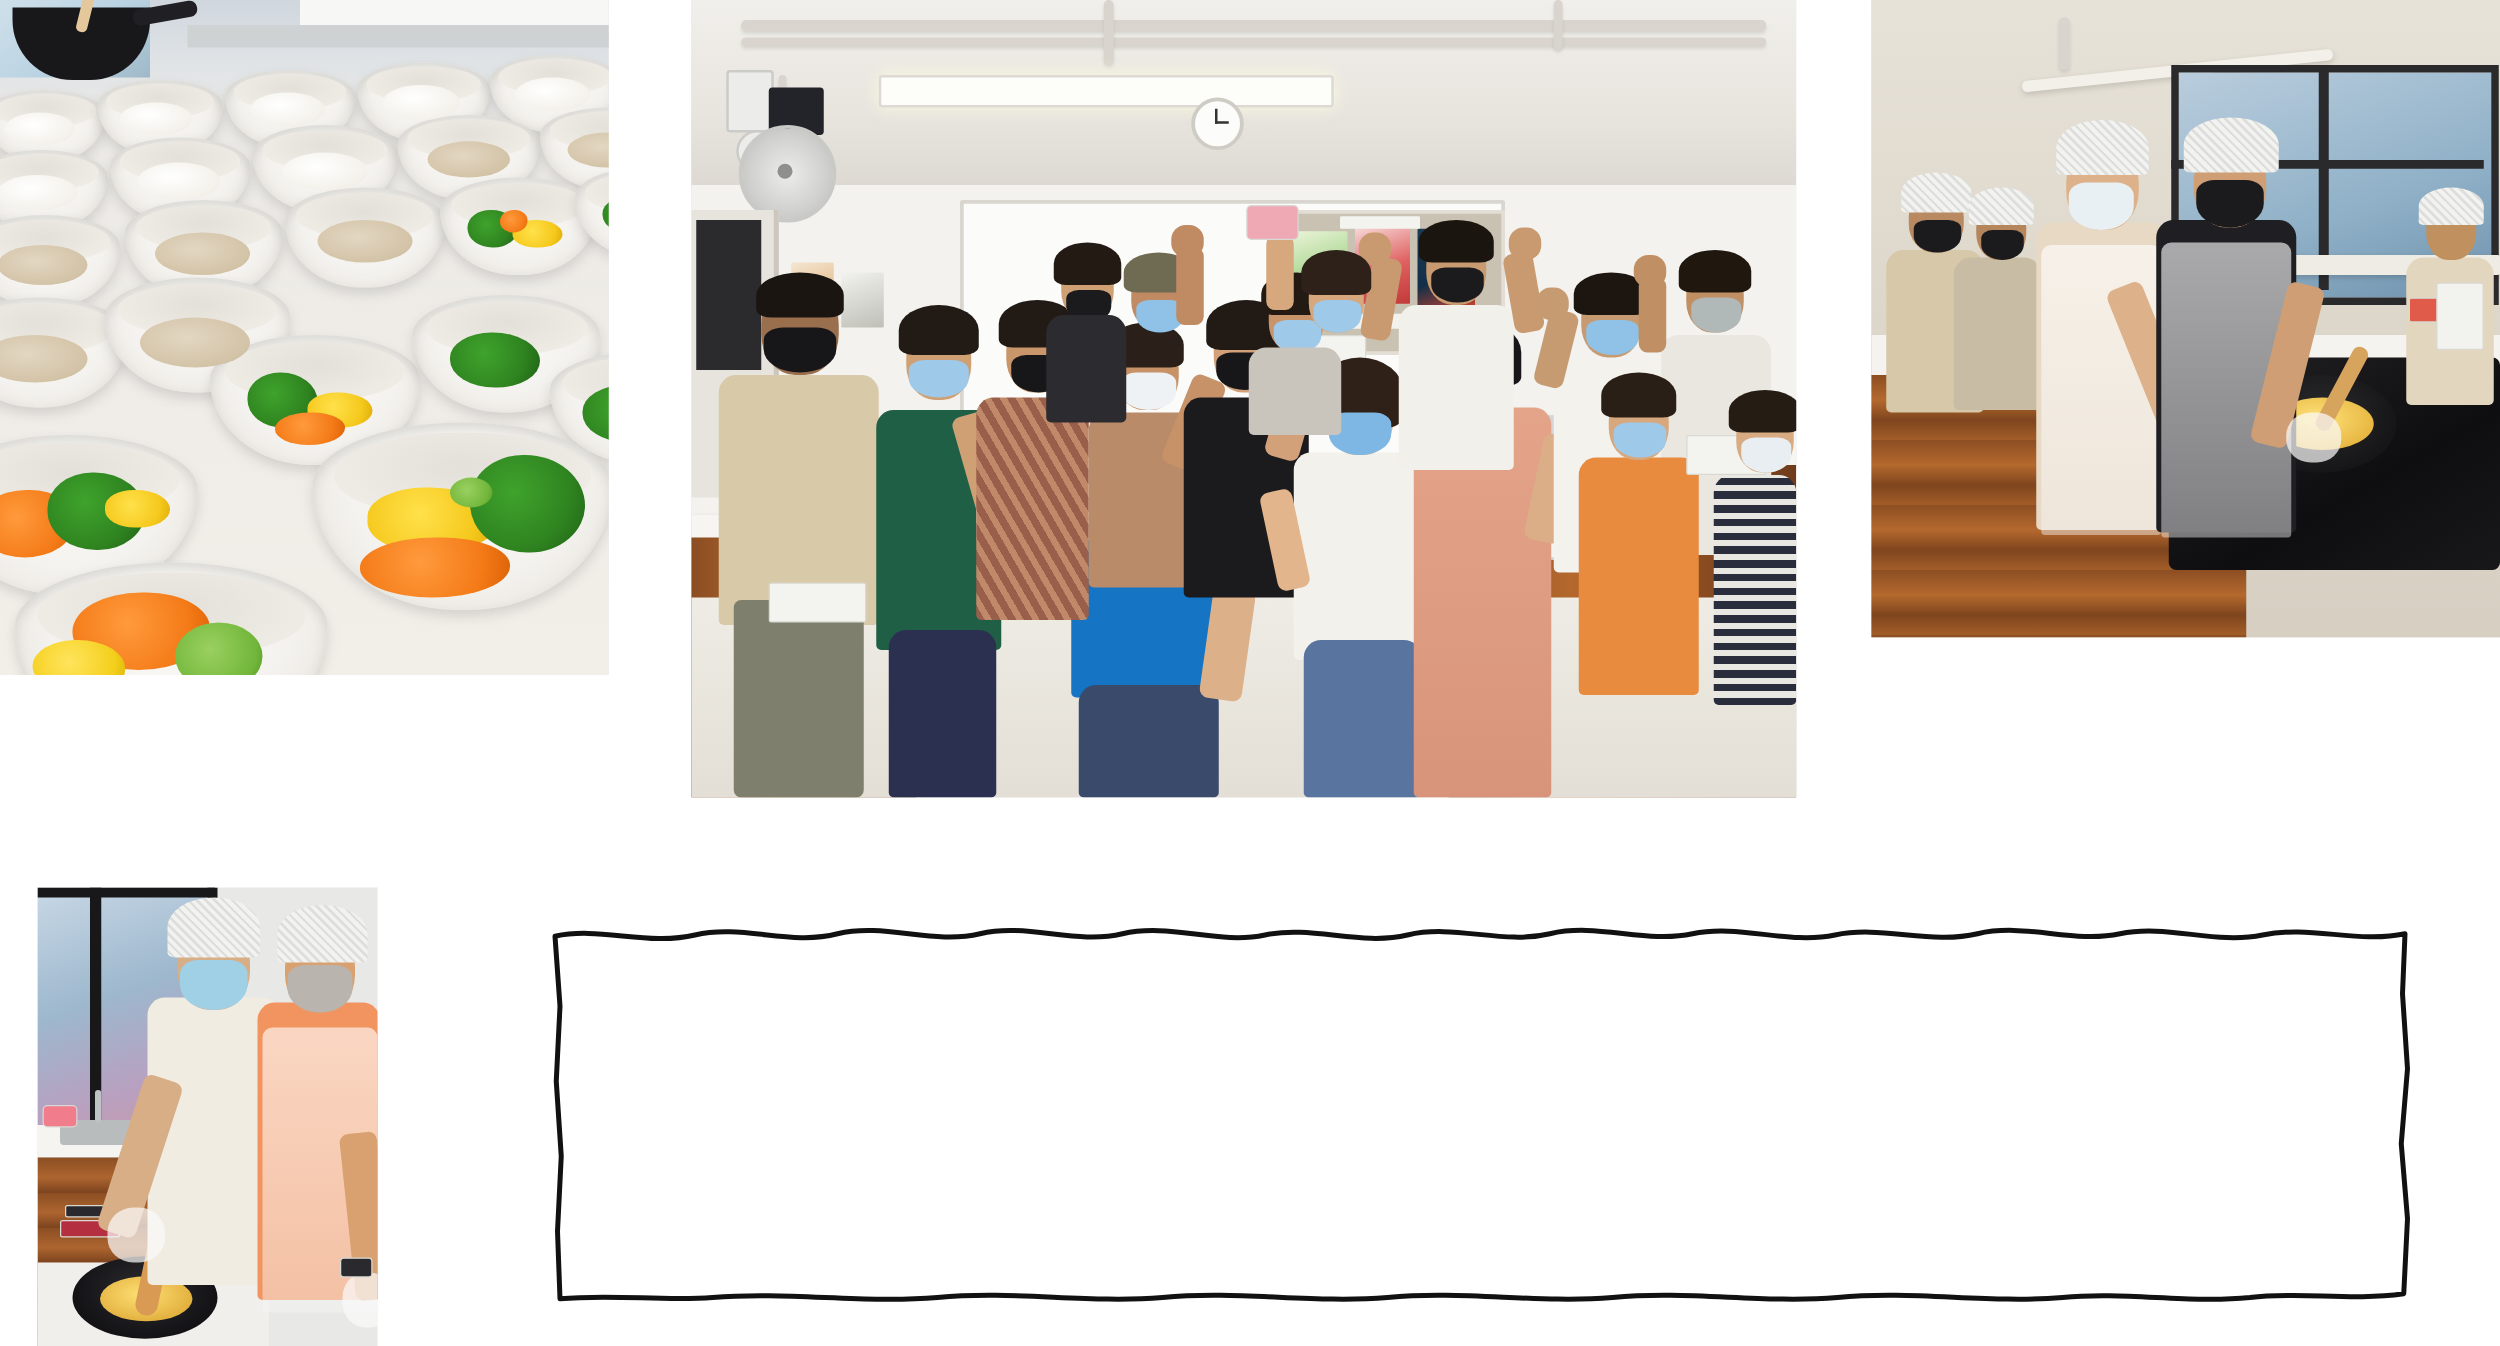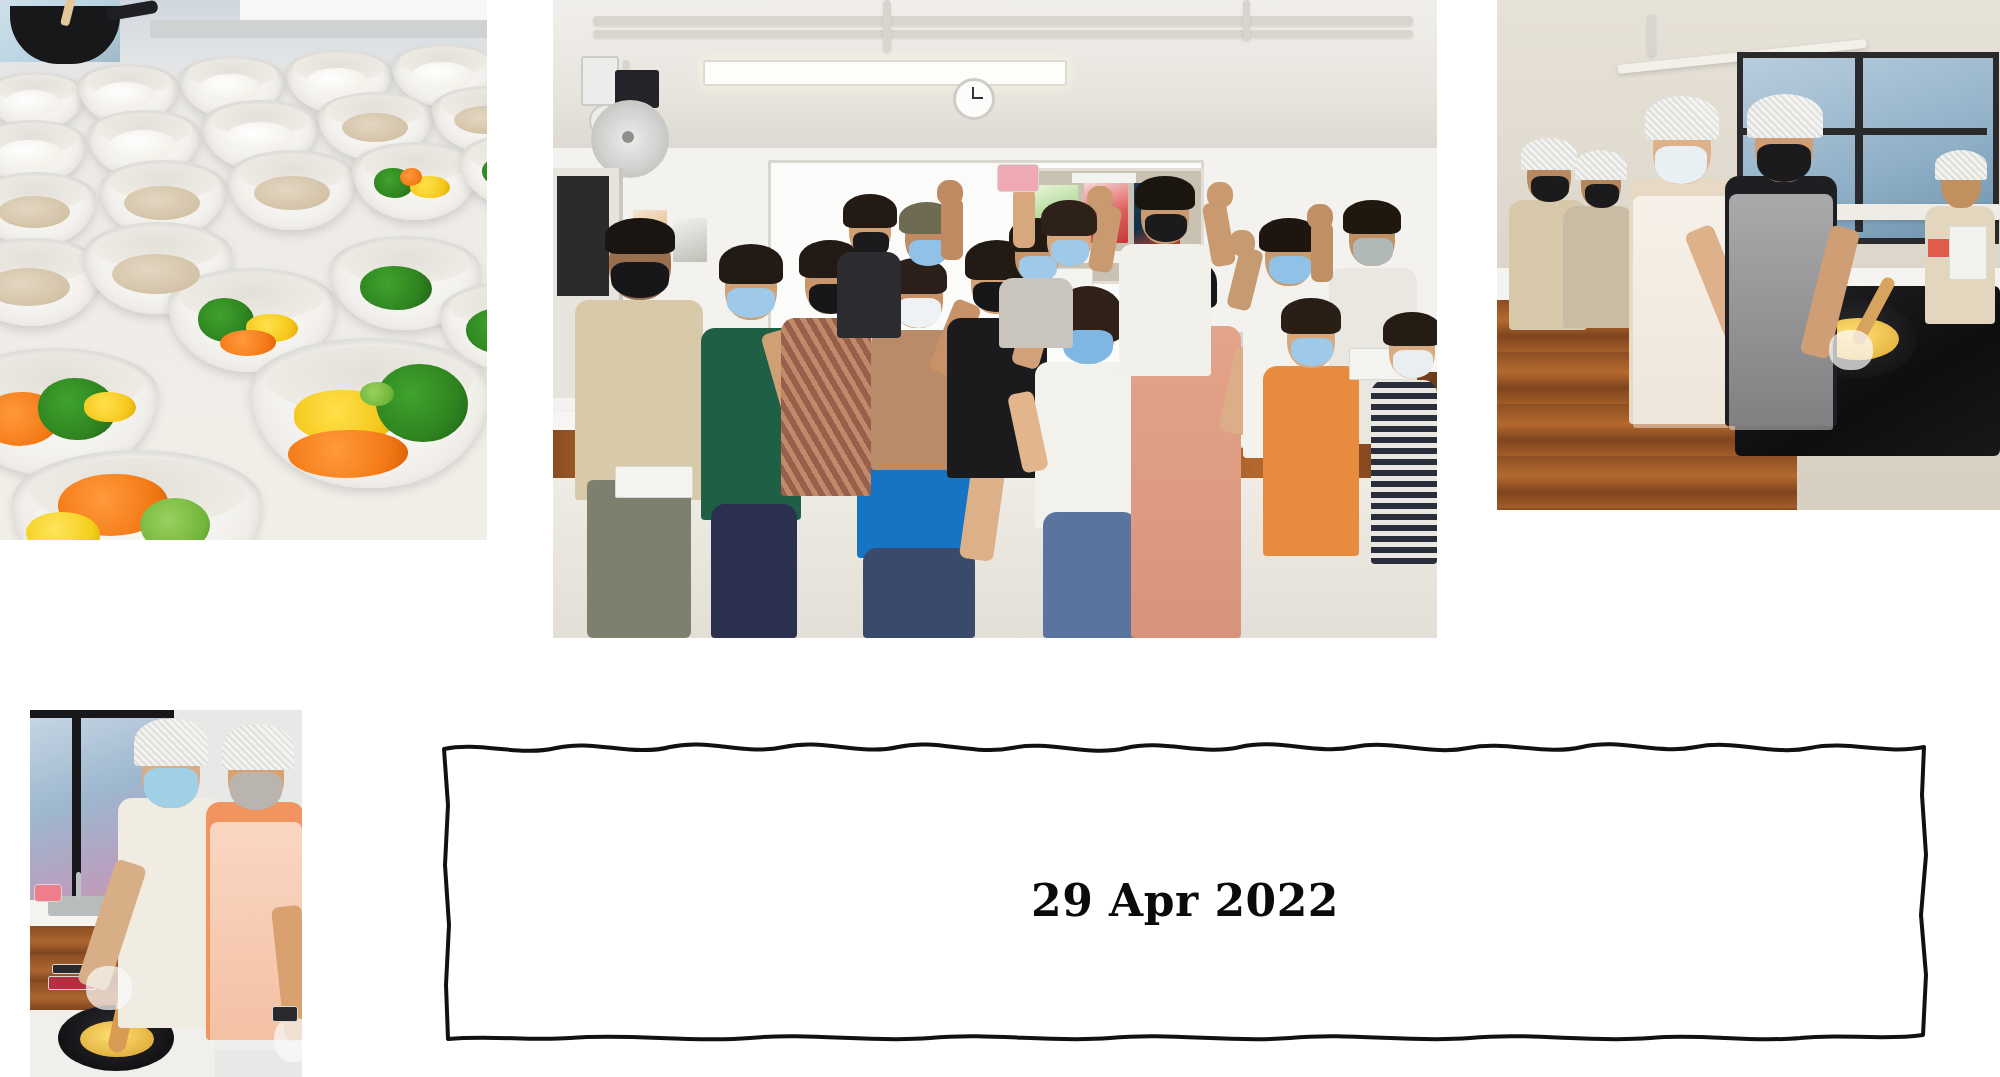--- a/index.html
+++ b/index.html
@@ -605,17 +605,16 @@
                C 1150,308 1090,297 1030,303
                C 970,308 910,297 850,303
                C 790,308 730,297 670,303
                C 610,308 550,297 490,303
                C 430,308 370,297 310,303
                C 250,308 190,298 130,303
                C 90,306 50,300 8,304
                L 6,250 L 9,190 L 5,130 L 8,70 Z" fill="#ffffff" stroke="#111111" stroke-width="4" stroke-linejoin="round" stroke-linecap="round"></path>
     </svg>
     <div class="plaque-inner">
-      <div id="workshop-date">29 Apr 2022</div>
     </div>
   </div>
 
 </div>
 
 </body></html>

